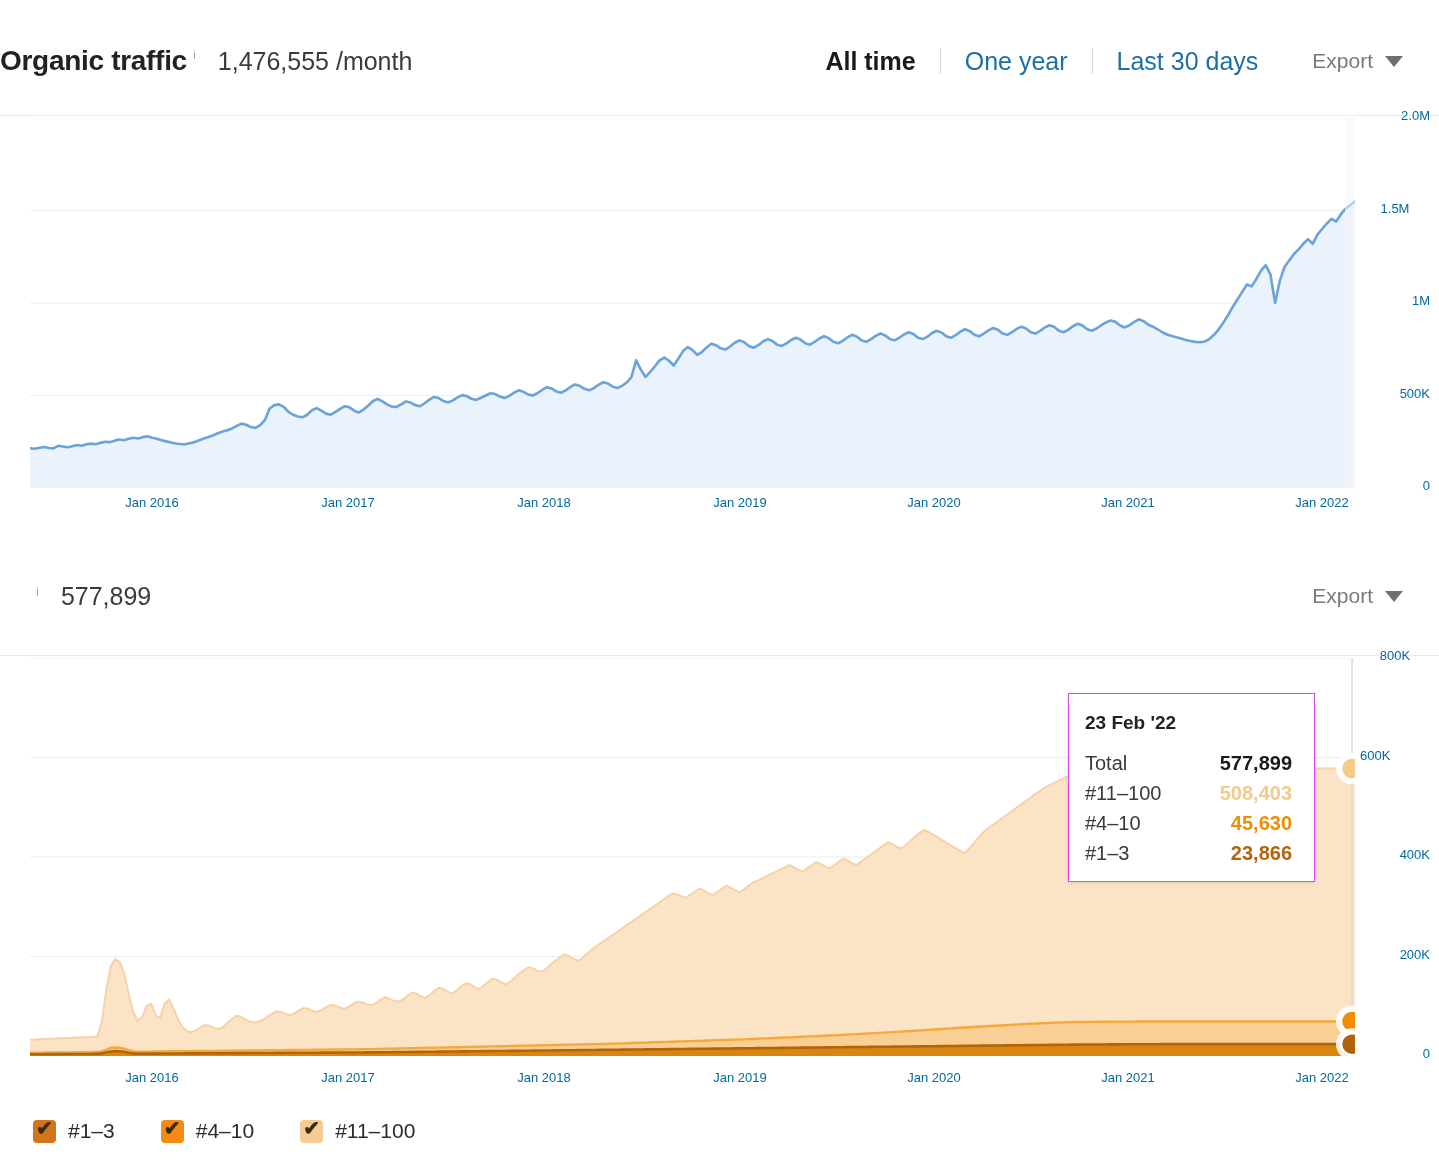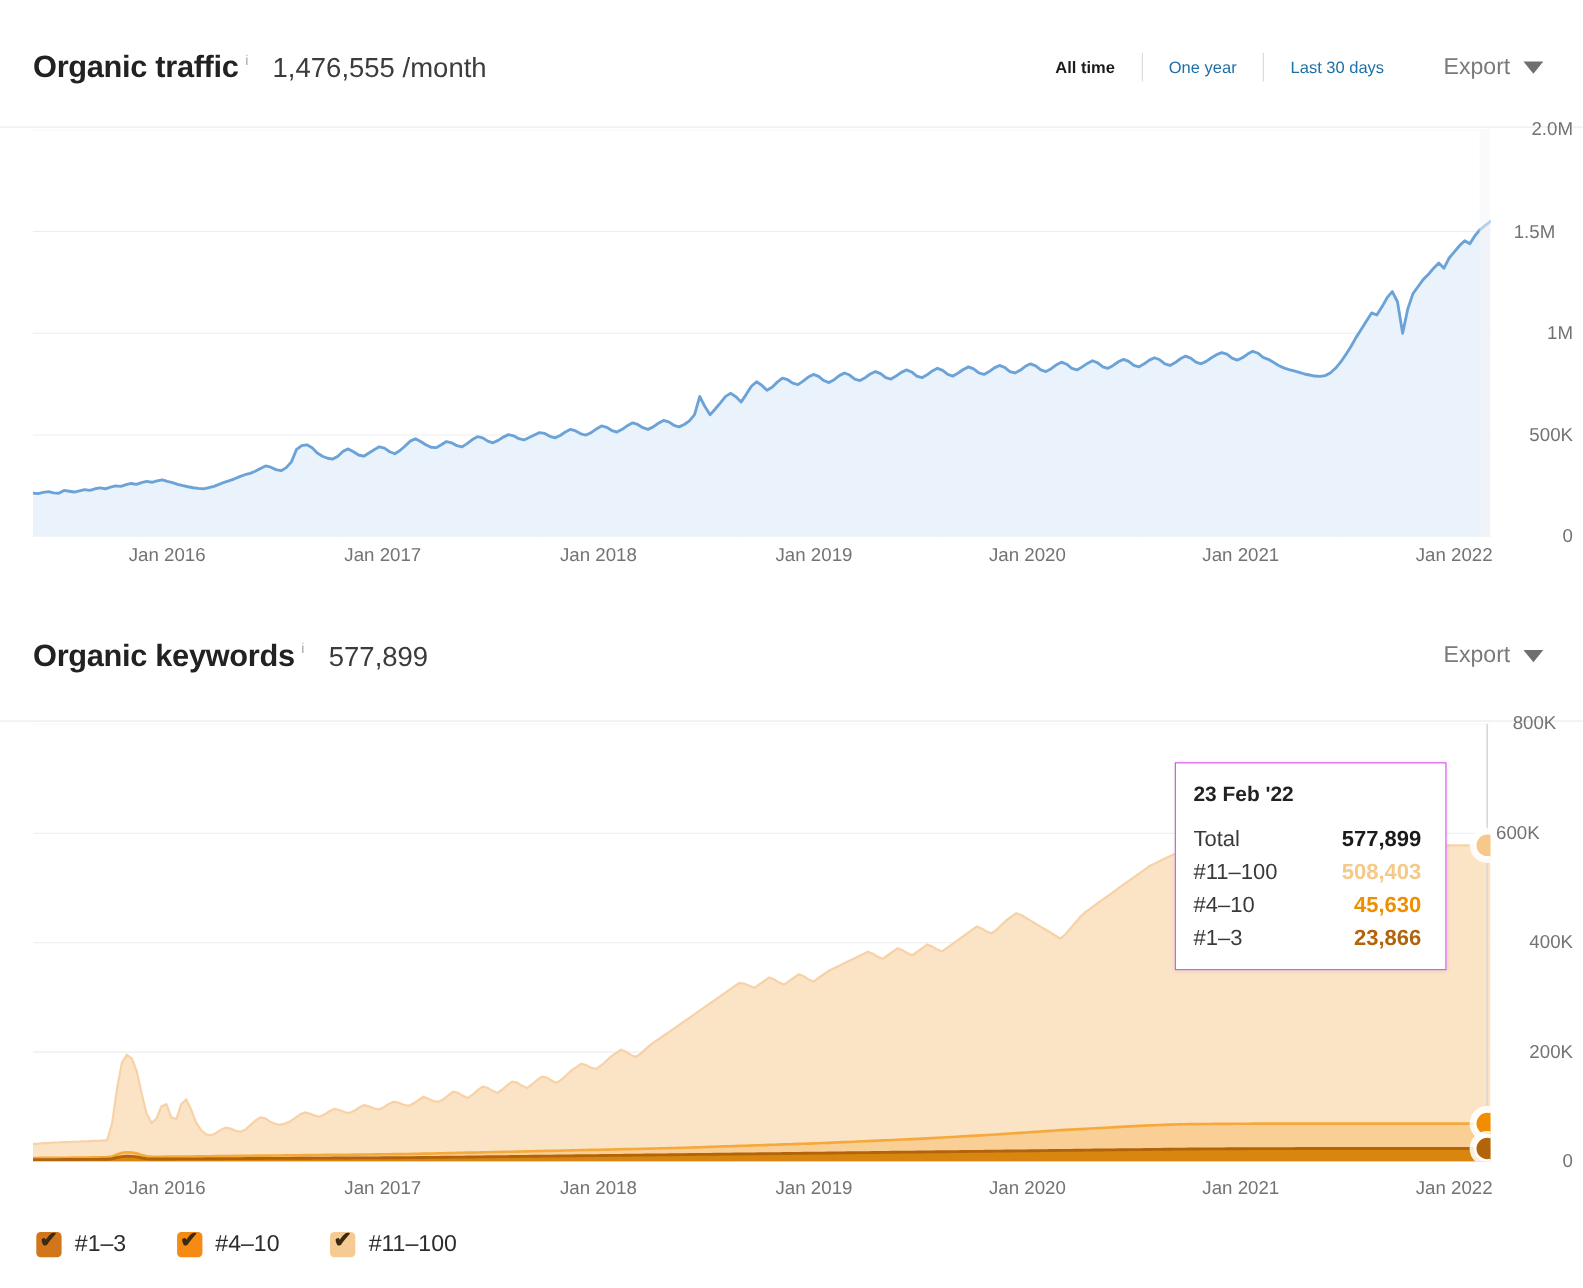--- a/index.html
+++ b/index.html
@@ -51,21 +51,21 @@
     margin-left: auto;
     display: flex;
     align-items: center;
     height: 100%;
   }
   .range-tabs {
     display: flex;
     align-items: center;
   }
   .range-tab {
-    font-size: 15px;
+    font-size: 25px;
     color: #1d6fa5;
     padding: 0 24px;
     white-space: nowrap;
     cursor: pointer;
     line-height: 1;
   }
   .range-tab.active {
     color: #1a1a1a;
     font-weight: bold;
   }
@@ -94,22 +94,22 @@
   }
 
   
   .chart-frame {
     position: absolute;
   }
   .chart-frame svg { display: block; }
 
   .axis-label {
     position: absolute;
-    font-size: 17px;
-    color: #737373;
+    font-size: 13px;
+    color: #0369a1;
     white-space: nowrap;
   }
 
   
   .tooltip {
     position: absolute;
     background: #fff;
     border: 1px solid #d946ef;
     box-shadow: 0 1px 4px rgba(0,0,0,0.10);
     padding: 18px 22px 16px 16px;
@@ -168,21 +168,21 @@
     height: 1px;
     background: #eaeaea;
   }
 </style>
 </head>
 <body>
 
 <div id="page">
 
   <div class="section-header" style="top:30px;">
-    <div style="display:flex; align-items:baseline; margin-left:30px;">
+    <div style="display:flex; align-items:baseline; ">
       <span class="sec-title">Organic traffic</span>
       <span class="info-sup">i</span>
       <span class="sec-value">1,476,555 /month</span>
     </div>
     <div class="header-right">
       <div class="range-tabs">
         <span class="range-tab active">All time</span>
         <span class="tab-divider"></span>
         <span class="range-tab">One year</span>
         <span class="tab-divider"></span>
@@ -227,21 +227,20 @@
       <div class="axis-label" style="left: 278px; top: 495px; width: 140px; text-align: center;">Jan 2017</div>
       <div class="axis-label" style="left: 474px; top: 495px; width: 140px; text-align: center;">Jan 2018</div>
       <div class="axis-label" style="left: 670px; top: 495px; width: 140px; text-align: center;">Jan 2019</div>
       <div class="axis-label" style="left: 864px; top: 495px; width: 140px; text-align: center;">Jan 2020</div>
       <div class="axis-label" style="left: 1058px; top: 495px; width: 140px; text-align: center;">Jan 2021</div>
       <div class="axis-label" style="left: 1252px; top: 495px; width: 140px; text-align: center;">Jan 2022</div>
     </div>
 
   <div class="section-header" style="top:565px;">
     <div style="display:flex; align-items:baseline; margin-left:30px;">
-      <span class="sec-title">Organic keywords</span>
       <span class="info-sup">i</span>
       <span class="sec-value">577,899</span>
     </div>
     <div class="header-right">
       <div class="export-btn">
         <span class="export-label">Export</span>
         <span class="caret"></span>
       </div>
     </div>
   </div>

